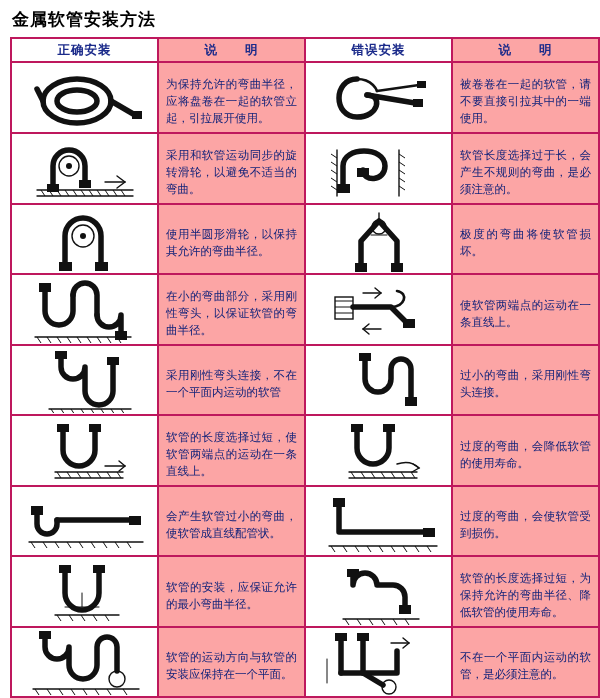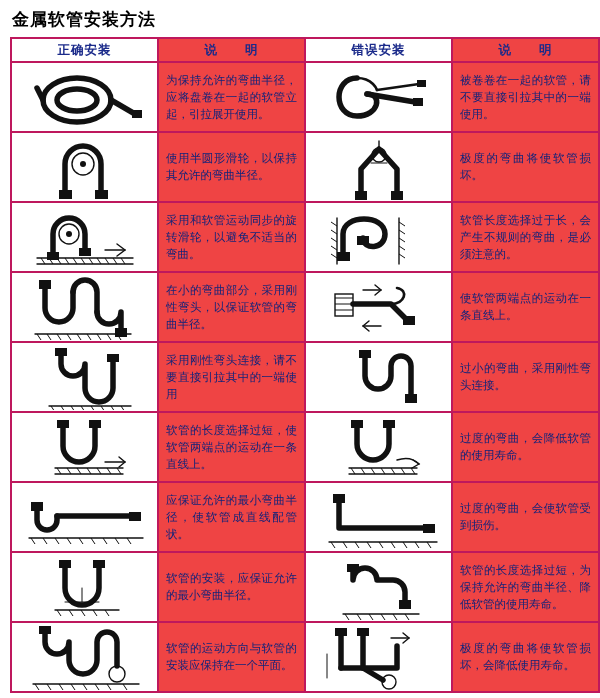--- a/index.html
+++ b/index.html
@@ -47,29 +47,30 @@
     height: 22px;
     text-align: center;
     letter-spacing: 1px;
   }
   .col-img {
     width: 145px;
     background: #ffffff;
   }
   .col-txt {
     width: 145px;
-    background: #ef4444;
+    background: #fca5a5;
     font-family: Liberation Serif, serif;
   }
   .desc {
     font-size: 11.5px;
     line-height: 17px;
     color: #13237a;
     padding: 5px 7px;
     text-align: justify;
+    margin-top: 8px;
   }
   .imgcell {
     height: 68px;
     position: relative;
     background: #fff;
   }
   .imgcell svg {
     display: block;
     margin: 0 auto;
   }
@@ -128,53 +129,20 @@
           </svg>
         </td>
         <td class="col-txt">
           <div class="desc">被卷卷在一起的软管，请不要直接引拉其中的一端使用。</div>
         </td>
       </tr>
 
       <tr>
         <td class="col-img imgcell">
           <svg width="140" height="66" viewBox="0 0 140 66" aria-hidden="true">
-            <g transform="translate(38,6)">
-              <path d="M12 52 L12 24 A18 18 0 0 1 48 24 L48 52" class="hose"></path>
-              <path d="M12 52 L12 24 A18 18 0 0 1 48 24 L48 52" class="ln2"></path>
-              <circle cx="30" cy="24" r="11" class="nofill ln"></circle>
-              <circle cx="30" cy="24" r="3" class="fillblk"></circle>
-              <rect x="6" y="50" width="13" height="9" class="fillblk"></rect>
-              <rect x="42" y="50" width="13" height="9" class="fillblk"></rect>
-            </g>
-          </svg>
-        </td>
-        <td class="col-txt">
-          <div class="desc">使用半圆形滑轮，以保持其允许的弯曲半径。</div>
-        </td>
-        <td class="col-img imgcell">
-          <svg width="140" height="66" viewBox="0 0 140 66" aria-hidden="true">
-            <g transform="translate(42,5)">
-              <path d="M10 54 L10 30 L28 10 L46 30 L46 54" class="hose"></path>
-              <path d="M28 10 L28 2" class="ln"></path>
-              <circle cx="28" cy="16" r="7" class="nofill ln"></circle>
-              <rect x="4" y="52" width="12" height="9" class="fillblk"></rect>
-              <rect x="40" y="52" width="12" height="9" class="fillblk"></rect>
-              <path d="M20 24 L36 24" class="ln2"></path>
-            </g>
-          </svg>
-        </td>
-        <td class="col-txt">
-          <div class="desc">极度的弯曲将使软管损坏。</div>
-        </td>
-      </tr>
-
-      <tr>
-        <td class="col-img imgcell">
-          <svg width="140" height="66" viewBox="0 0 140 66" aria-hidden="true">
             <g transform="translate(14,6)">
               <path d="M24 44 L24 24 A16 16 0 0 1 56 24 L56 40" class="hose"></path>
               <circle cx="40" cy="24" r="10" class="nofill ln"></circle>
               <circle cx="40" cy="24" r="3" class="fillblk"></circle>
               <path d="M8 48 L104 48" class="ln"></path>
               <path d="M8 54 L104 54" class="ln"></path>
               <g class="hatch">
                 <path d="M12 48 L16 54"></path>
                   <path d="M20 48 L24 54"></path>
                   <path d="M28 48 L32 54"></path>
@@ -221,20 +189,53 @@
           </svg>
         </td>
         <td class="col-txt">
           <div class="desc">软管长度选择过于长，会产生不规则的弯曲，是必须注意的。</div>
         </td>
       </tr>
 
       <tr>
         <td class="col-img imgcell">
           <svg width="140" height="66" viewBox="0 0 140 66" aria-hidden="true">
+            <g transform="translate(38,6)">
+              <path d="M12 52 L12 24 A18 18 0 0 1 48 24 L48 52" class="hose"></path>
+              <path d="M12 52 L12 24 A18 18 0 0 1 48 24 L48 52" class="ln2"></path>
+              <circle cx="30" cy="24" r="11" class="nofill ln"></circle>
+              <circle cx="30" cy="24" r="3" class="fillblk"></circle>
+              <rect x="6" y="50" width="13" height="9" class="fillblk"></rect>
+              <rect x="42" y="50" width="13" height="9" class="fillblk"></rect>
+            </g>
+          </svg>
+        </td>
+        <td class="col-txt">
+          <div class="desc">使用半圆形滑轮，以保持其允许的弯曲半径。</div>
+        </td>
+        <td class="col-img imgcell">
+          <svg width="140" height="66" viewBox="0 0 140 66" aria-hidden="true">
+            <g transform="translate(42,5)">
+              <path d="M10 54 L10 30 L28 10 L46 30 L46 54" class="hose"></path>
+              <path d="M28 10 L28 2" class="ln"></path>
+              <circle cx="28" cy="16" r="7" class="nofill ln"></circle>
+              <rect x="4" y="52" width="12" height="9" class="fillblk"></rect>
+              <rect x="40" y="52" width="12" height="9" class="fillblk"></rect>
+              <path d="M20 24 L36 24" class="ln2"></path>
+            </g>
+          </svg>
+        </td>
+        <td class="col-txt">
+          <div class="desc">极度的弯曲将使软管损坏。</div>
+        </td>
+      </tr>
+
+      <tr>
+        <td class="col-img imgcell">
+          <svg width="140" height="66" viewBox="0 0 140 66" aria-hidden="true">
             <g transform="translate(16,4)">
               <path d="M14 8 L14 30 A14 14 0 0 0 42 30 L42 14" class="hose"></path>
               <path d="M42 14 A12 12 0 0 1 66 14 L66 34" class="hose"></path>
               <path d="M66 34 A12 12 0 0 0 90 34 L90 56" class="hose"></path>
               <rect x="8" y="2" width="12" height="9" class="fillblk"></rect>
               <rect x="84" y="50" width="12" height="9" class="fillblk"></rect>
               <path d="M4 56 L100 56" class="ln"></path>
               <g class="hatch">
                 <path d="M6 56 L10 62"></path>
                   <path d="M16 56 L20 62"></path>
@@ -291,21 +292,21 @@
                   <path d="M38 58 L42 64"></path>
                 <path d="M48 58 L52 64"></path>
                   <path d="M58 58 L62 64"></path>
                   <path d="M68 58 L72 64"></path>
                   <path d="M78 58 L82 64"></path>
               </g>
             </g>
           </svg>
         </td>
         <td class="col-txt">
-          <div class="desc">采用刚性弯头连接，请不要直接引拉其中的一端使用</div>
+          <div class="desc">采用刚性弯头连接，不在一个平面内运动的软管</div>
         </td>
         <td class="col-img imgcell">
           <svg width="140" height="66" viewBox="0 0 140 66" aria-hidden="true">
             <g transform="translate(42,6)">
               <path d="M14 4 L14 26 A13 13 0 0 0 40 26 L40 16 A10 10 0 0 1 60 16 L60 48" class="hose"></path>
               <rect x="8" y="0" width="12" height="8" class="fillblk"></rect>
               <rect x="54" y="44" width="12" height="9" class="fillblk"></rect>
             </g>
           </svg>
         </td>
@@ -384,21 +385,21 @@
                 <path d="M52 40 L56 46"></path>
                   <path d="M64 40 L68 46"></path>
                   <path d="M76 40 L80 46"></path>
                   <path d="M88 40 L92 46"></path>
                   <path d="M100 40 L104 46"></path>
               </g>
             </g>
           </svg>
         </td>
         <td class="col-txt">
-          <div class="desc">应保证允许的最小弯曲半径，使软管成直线配管状。</div>
+          <div class="desc">会产生软管过小的弯曲，使软管成直线配管状。</div>
         </td>
         <td class="col-img imgcell">
           <svg width="140" height="66" viewBox="0 0 140 66" aria-hidden="true">
             <g transform="translate(16,10)">
               <path d="M14 6 L14 34 L104 34" class="hose"></path>
               <rect x="8" y="0" width="12" height="9" class="fillblk"></rect>
               <rect x="98" y="30" width="12" height="9" class="fillblk"></rect>
               <path d="M4 48 L112 48" class="ln"></path>
               <g class="hatch">
                 <path d="M6 48 L10 54"></path>
@@ -499,19 +500,19 @@
               <path d="M18 40 L74 40 L74 18" class="hose"></path>
               <path d="M40 40 L60 52" class="hose"></path>
               <circle cx="66" cy="54" r="7" class="nofill ln"></circle>
               <path d="M68 10 L86 10" class="ln"></path>
               <path d="M80 5 L86 10 L80 15" class="ln"></path>
               <path d="M4 26 L4 50" class="ln2"></path>
             </g>
           </svg>
         </td>
         <td class="col-txt">
-          <div class="desc">极度的弯曲将使软管损坏，会降低使用寿命。</div>
+          <div class="desc">不在一个平面内运动的软管，是必须注意的。</div>
         </td>
       </tr>
 
     </tbody>
   </table>
 </div>
 
 </body></html>

